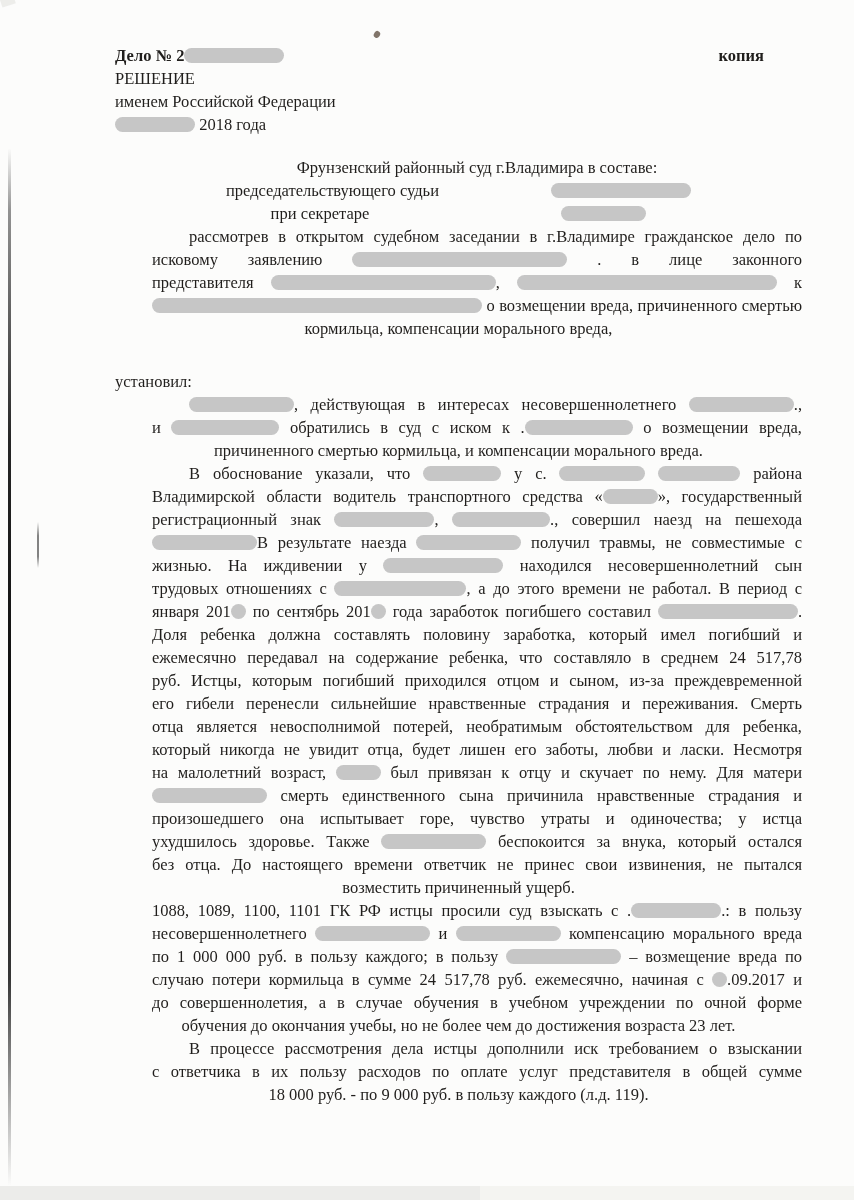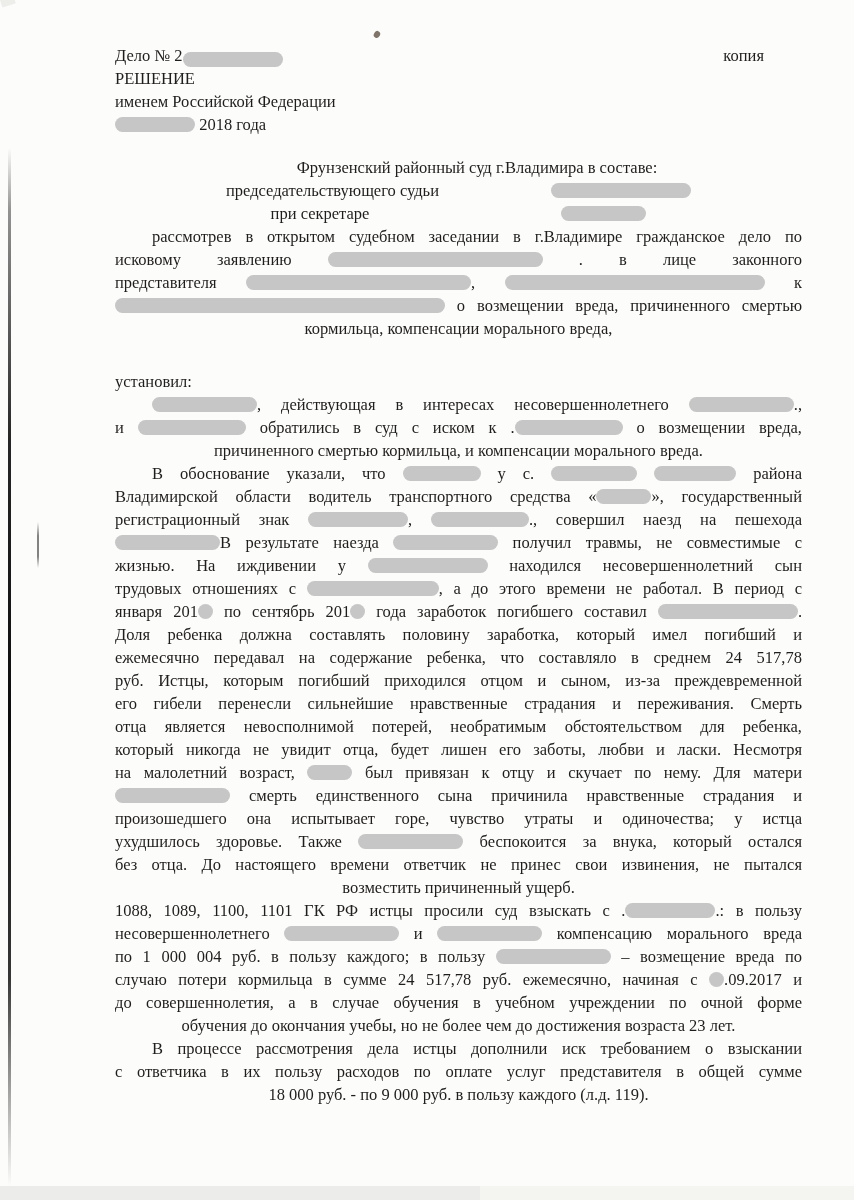--- a/index.html
+++ b/index.html
@@ -11,22 +11,22 @@
   .page{
     position:absolute;inset:0;background:#fcfcfb;
   }
   .text-block{
     position:absolute;left:115px;top:44px;width:687px;
     font-size:16.5px;color:#201e1c;
   }
   .line{line-height:23px;min-height:23px;overflow:hidden;}
   .line.c{text-align:left;}
   .line.l{text-align:center;}
-  .line.j{text-align:justify;text-align-last:justify;}
-  .line.sb{display:flex;align-items:flex-end;padding-right:38px;}
+  .line.j{text-align:justify;text-align-last:justify;margin-left:37px;}
+  .line.sb{display:flex;align-items:center;padding-right:38px;font-weight:bold;}
   .line.ind{text-indent:37px;}
   .redact{
     display:inline-block;height:15px;border-radius:8px;
     background:#c6c6c6;vertical-align:-2px;
   }
   .redact.circle{width:15px;border-radius:50%;}
   
   .edge-line{
     position:absolute;left:8px;top:148px;width:3px;height:1038px;
     background:linear-gradient(to bottom,
@@ -96,21 +96,21 @@
       <div class="line j"><span>отца является невосполнимой потерей, необратимым обстоятельством для ребенка,</span></div>
       <div class="line j"><span>который никогда не увидит отца, будет лишен его заботы, любви и ласки. Несмотря</span></div>
       <div class="line j"><span>на малолетний возраст, </span><span class="redact" style="width: 45px; background: rgb(198, 198, 198);"></span><span> был привязан к отцу и скучает по нему. Для матери</span></div>
       <div class="line j"><span class="redact" style="width: 115px; background: rgb(198, 198, 198);"></span><span> смерть единственного сына причинила нравственные страдания и</span></div>
       <div class="line j"><span>произошедшего она испытывает горе, чувство утраты и одиночества; у истца</span></div>
       <div class="line j"><span>ухудшилось здоровье. Также </span><span class="redact" style="width: 105px; background: rgb(198, 198, 198);"></span><span> беспокоится за внука, который остался</span></div>
       <div class="line j"><span>без отца. До настоящего времени ответчик не принес свои извинения, не пытался</span></div>
       <div class="line l"><span>возместить причиненный ущерб.</span></div>
       <div class="line j"><span>1088, 1089, 1100, 1101 ГК РФ истцы просили суд взыскать с .</span><span class="redact" style="width: 90px; background: rgb(198, 198, 198);"></span><span>.: в пользу</span></div>
       <div class="line j"><span>несовершеннолетнего </span><span class="redact" style="width: 115px; background: rgb(198, 198, 198);"></span><span> и </span><span class="redact" style="width: 105px; background: rgb(198, 198, 198);"></span><span> компенсацию морального вреда</span></div>
-      <div class="line j"><span>по 1 000 004 руб. в пользу каждого; в пользу </span><span class="redact" style="width: 115px; background: rgb(198, 198, 198);"></span><span> – возмещение вреда по</span></div>
+      <div class="line j"><span>по 1 000 000 руб. в пользу каждого; в пользу </span><span class="redact" style="width: 115px; background: rgb(198, 198, 198);"></span><span> – возмещение вреда по</span></div>
       <div class="line j"><span>случаю потери кормильца в сумме 24 517,78 руб. ежемесячно, начиная с </span><span class="redact circle" style="background: rgb(198, 198, 198);"></span><span>.09.2017 и</span></div>
       <div class="line j"><span>до совершеннолетия, а в случае обучения в учебном учреждении по очной форме</span></div>
       <div class="line l"><span>обучения до окончания учебы, но не более чем до достижения возраста 23 лет.</span></div>
       <div class="line j ind"><span>В процессе рассмотрения дела истцы дополнили иск требованием о взыскании</span></div>
       <div class="line j"><span>с ответчика в их пользу расходов по оплате услуг представителя в общей сумме</span></div>
       <div class="line l"><span>18 000 руб. - по 9 000 руб. в пользу каждого (л.д. 119).</span></div>
     </div>
   <div class="bottom-strip"></div>
   <div class="bottom-strip-dark"></div>
 </div>

